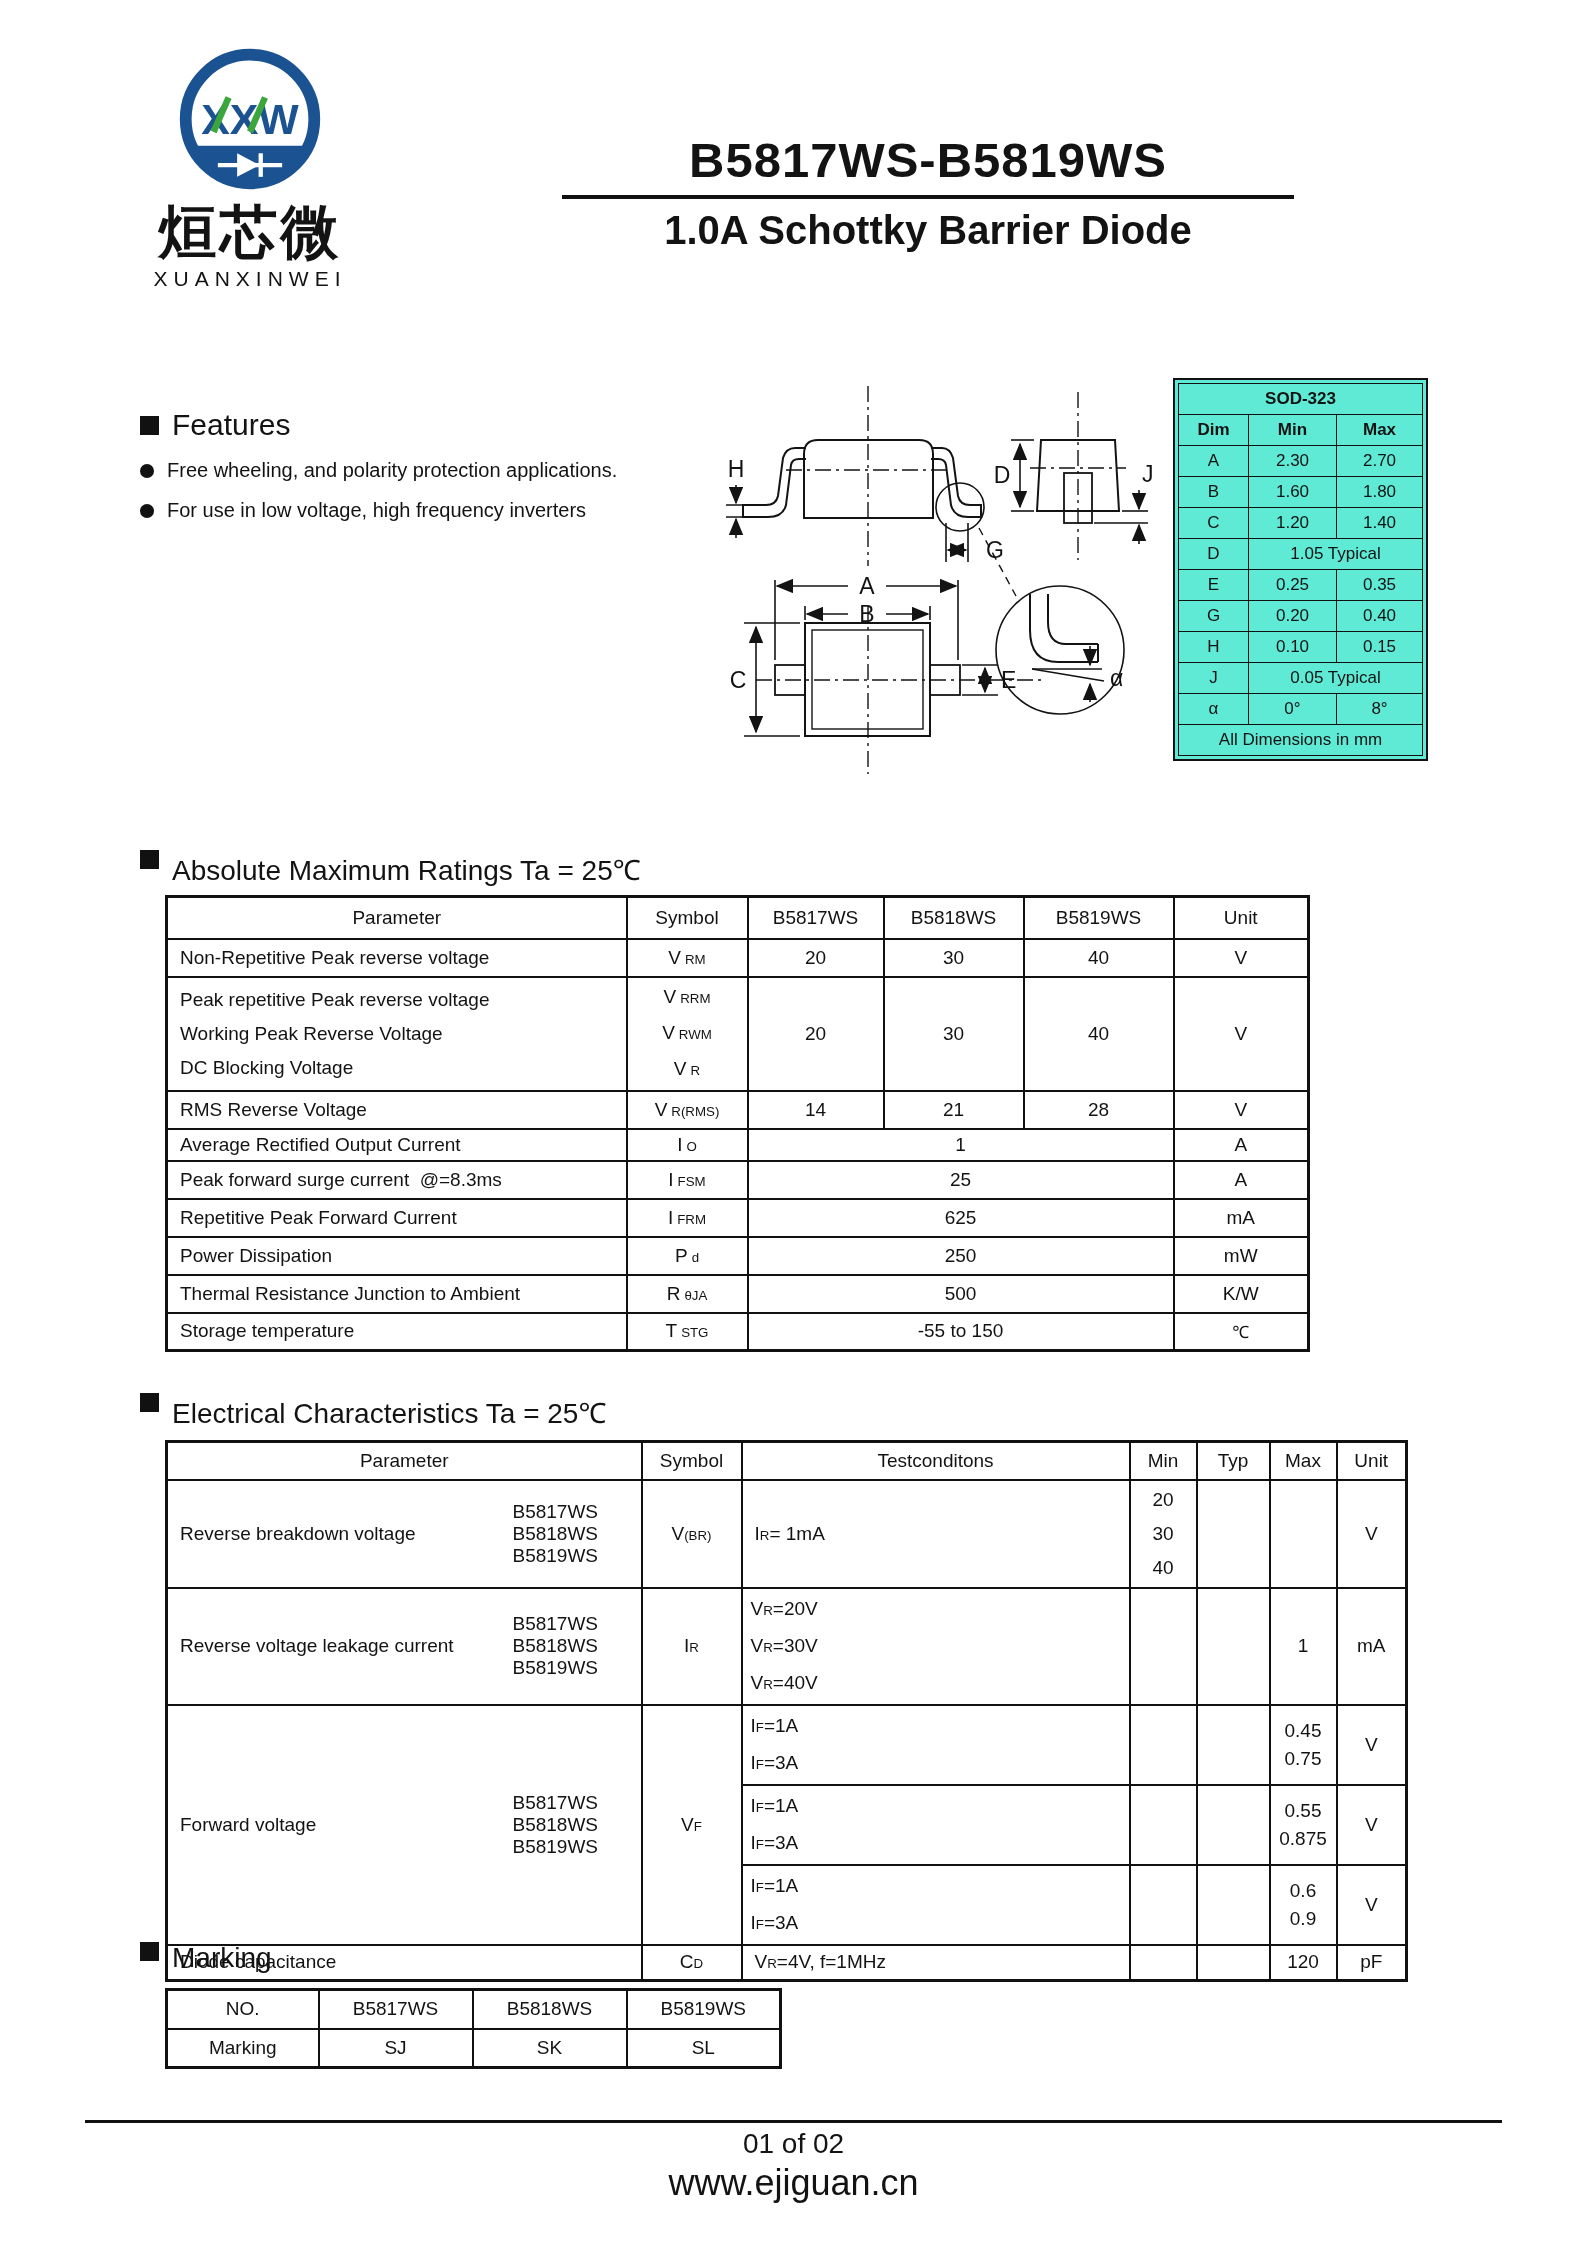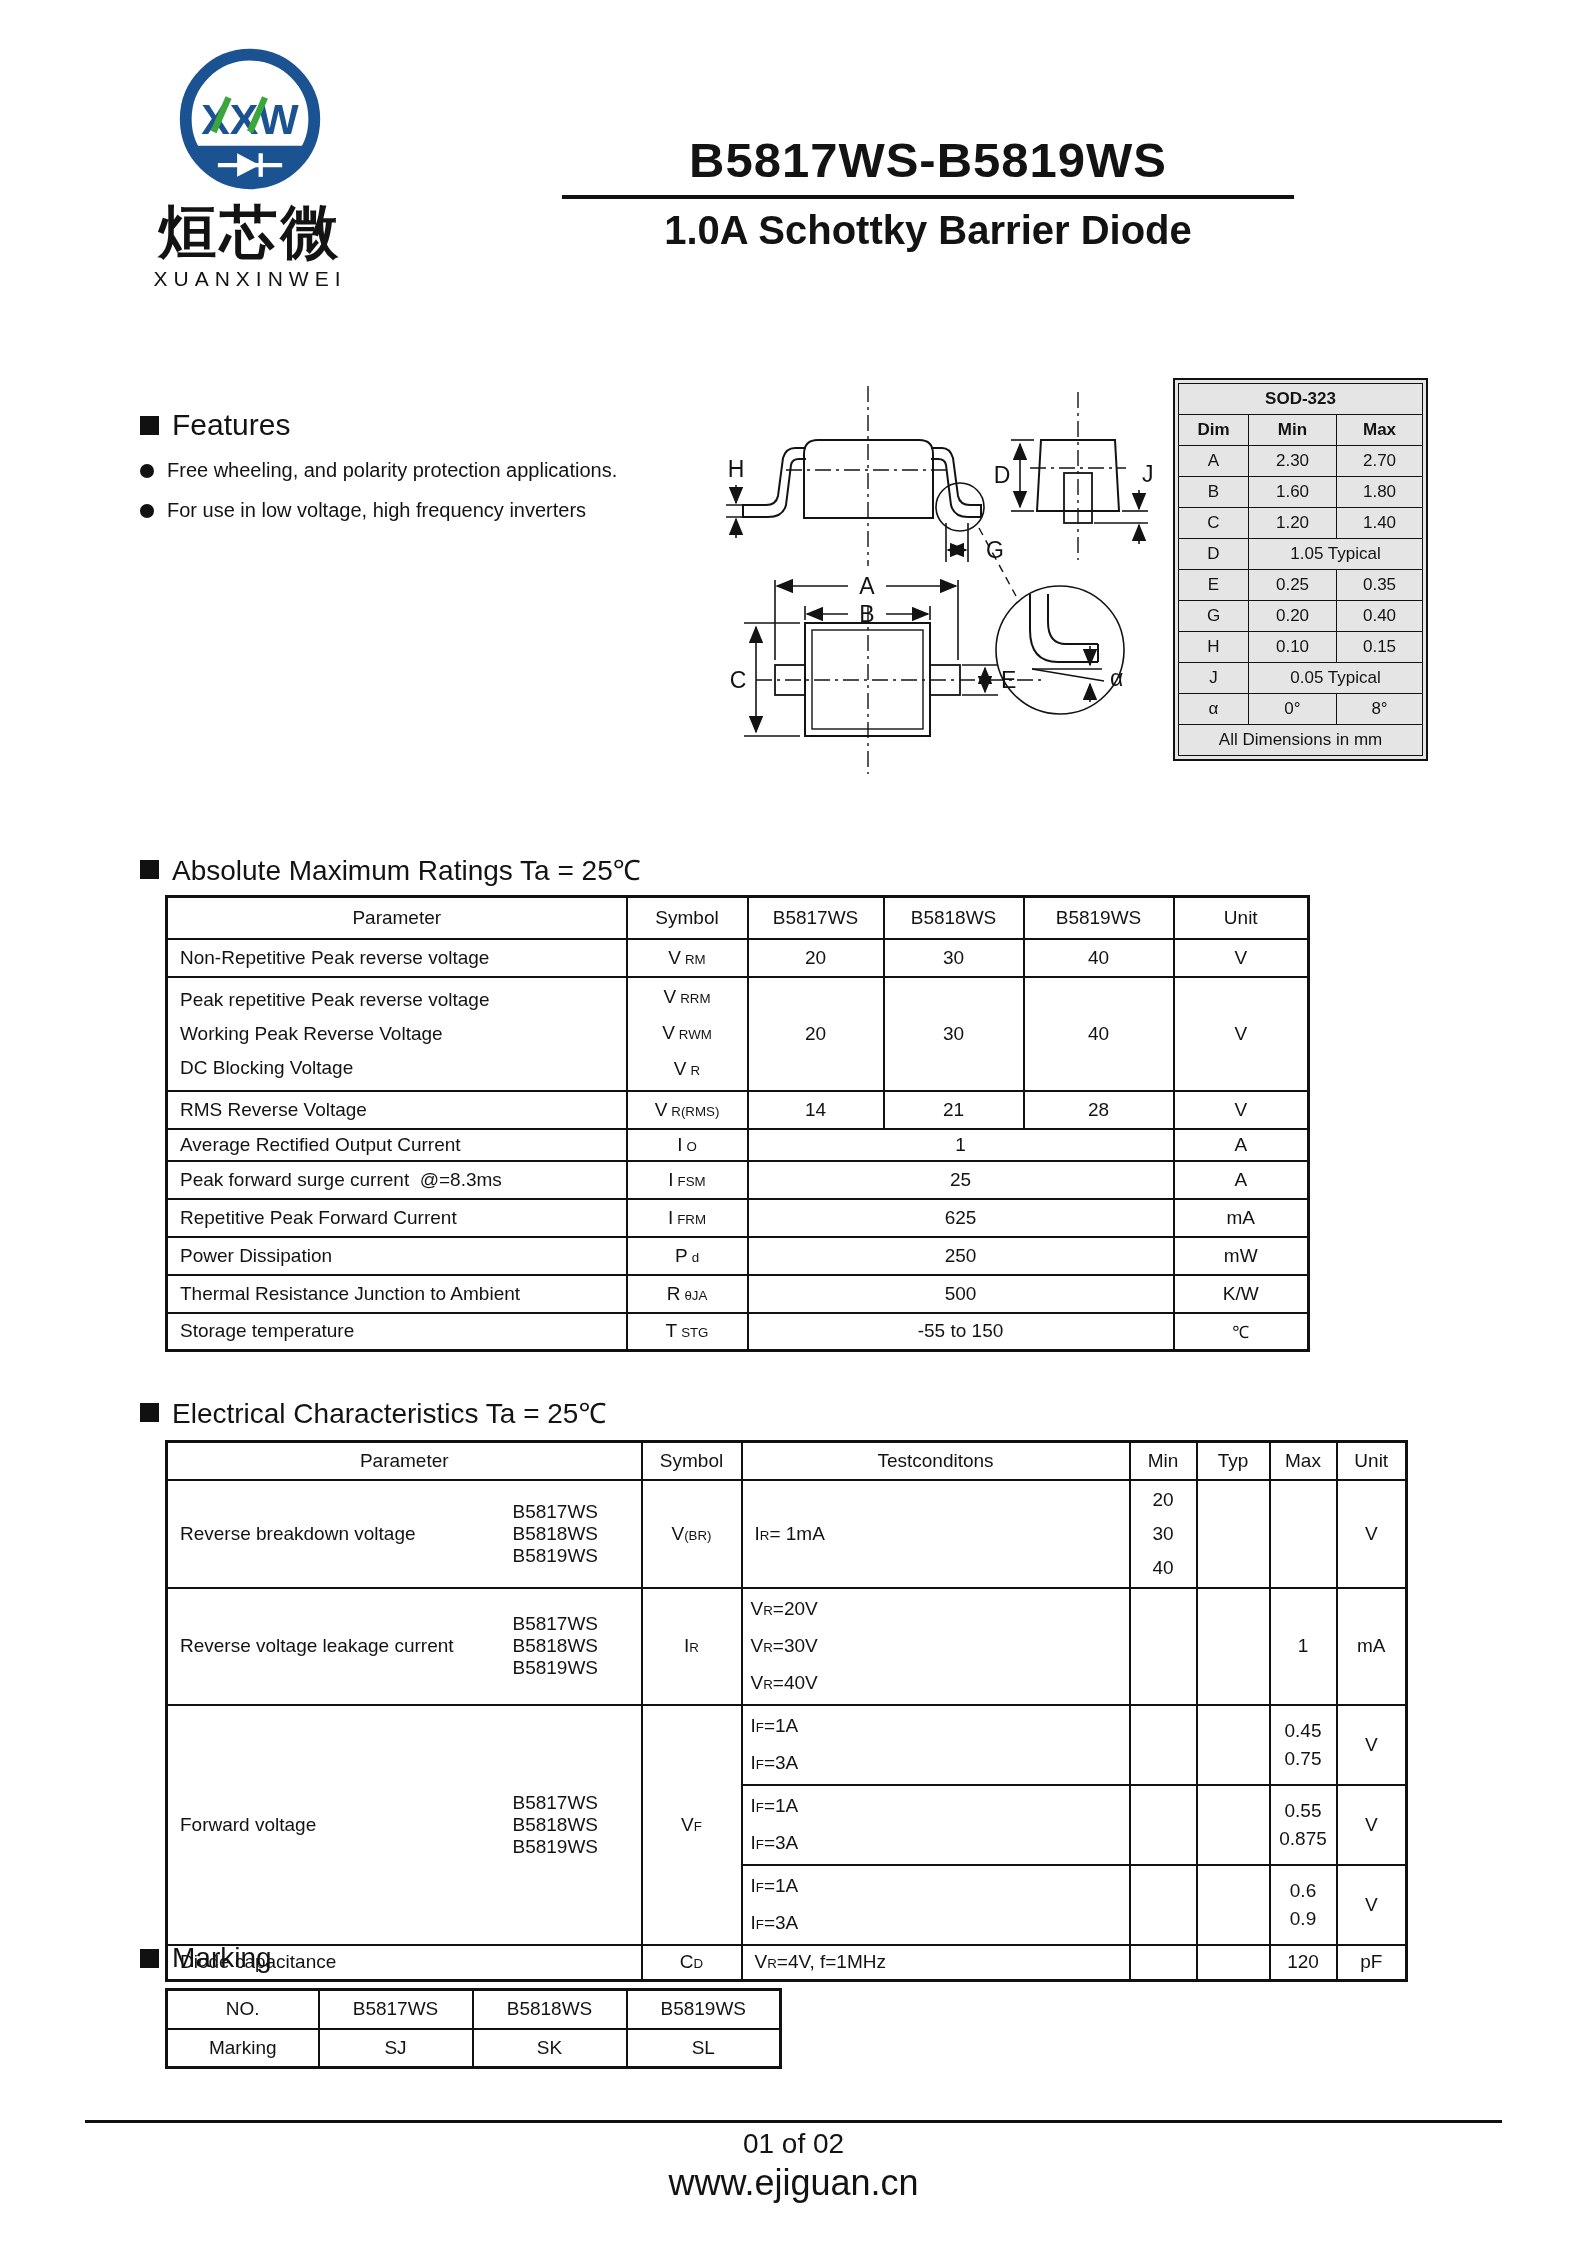--- a/index.html
+++ b/index.html
@@ -11,36 +11,36 @@
   #logo .cn{font-size:58px;font-weight:700;letter-spacing:3px;line-height:1.05;margin-top:4px;}
   #logo .en{font-size:21px;font-weight:500;letter-spacing:6px;margin-top:4px;}
 
   
   #titleblock{position:absolute;left:548px;top:132px;width:760px;text-align:center;}
   #titleblock .t1{font-size:49px;font-weight:700;letter-spacing:1px;}
   #titleblock .rule{height:4px;background:#111;margin:7px 14px 9px 14px;}
   #titleblock .t2{font-size:40px;font-weight:700;}
 
   
-  .sec{position:absolute;display:flex;align-items:center;gap:13px;font-size:28px;}
+  .sec{position:absolute;display:flex;gap:13px;font-size:28px;}
   .sq{width:19px;height:19px;background:#111;flex:0 0 auto;}
 
   
   #features{position:absolute;left:140px;top:408px;width:660px;}
   #features .head{display:flex;align-items:center;gap:13px;font-size:30px;}
   #features .item{display:flex;align-items:center;gap:13px;font-size:20px;margin-top:17px;}
   .dot{width:14px;height:14px;border-radius:50%;background:#111;flex:0 0 auto;}
 
   
   #pkg{position:absolute;left:698px;top:378px;}
   #pkg path,#pkg rect,#pkg line,#pkg circle,#pkg polyline{vector-effect:none;}
   #pkg text{font-family:"Liberation Sans",sans-serif;font-size:23px;fill:#131313;}
 
   
-  #dims{position:absolute;left:1173px;top:378px;border:2px solid #111;padding:3px;background:#e5e5e5;}
+  #dims{position:absolute;left:1173px;top:378px;border:2px solid #111;padding:3px;background:#5eead4;}
   #dims table{border-collapse:collapse;table-layout:fixed;width:244px;font-size:17px;}
   #dims td{border:1.5px solid #111;text-align:center;padding:3px 2px;height:24px;}
   #dims .b{font-weight:700;}
 
   
   .dt{position:absolute;border-collapse:collapse;table-layout:fixed;font-size:19px;background:#fff;}
   .dt td{border:2px solid #111;text-align:center;vertical-align:middle;padding:2px 8px;}
   .dt td.l{text-align:left;padding-left:12px;}
   .dt .pre{white-space:pre-wrap;}
   .ss{font-size:0.70em;margin-left:4px;}

